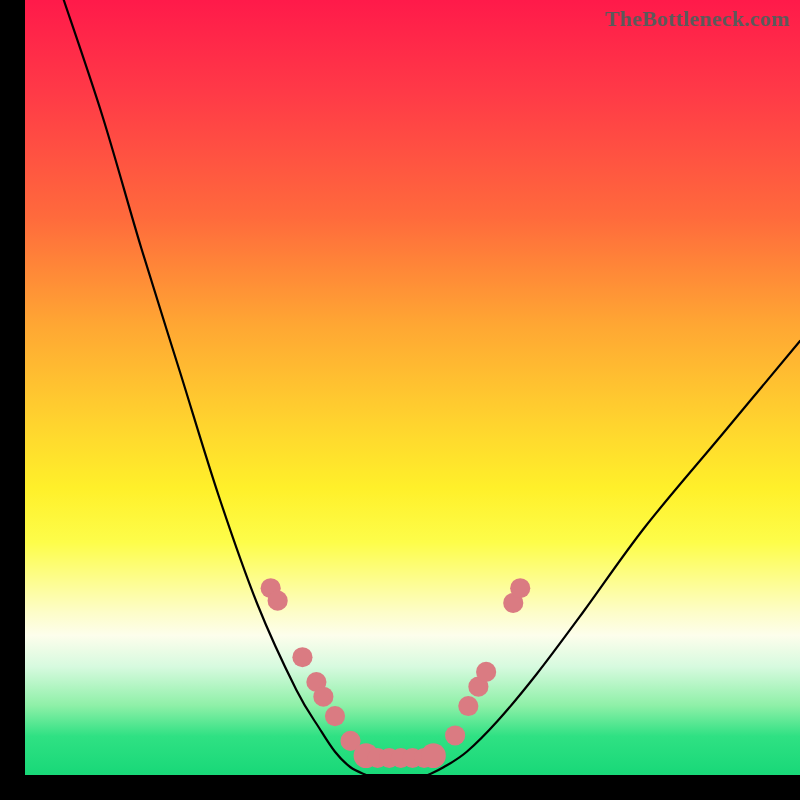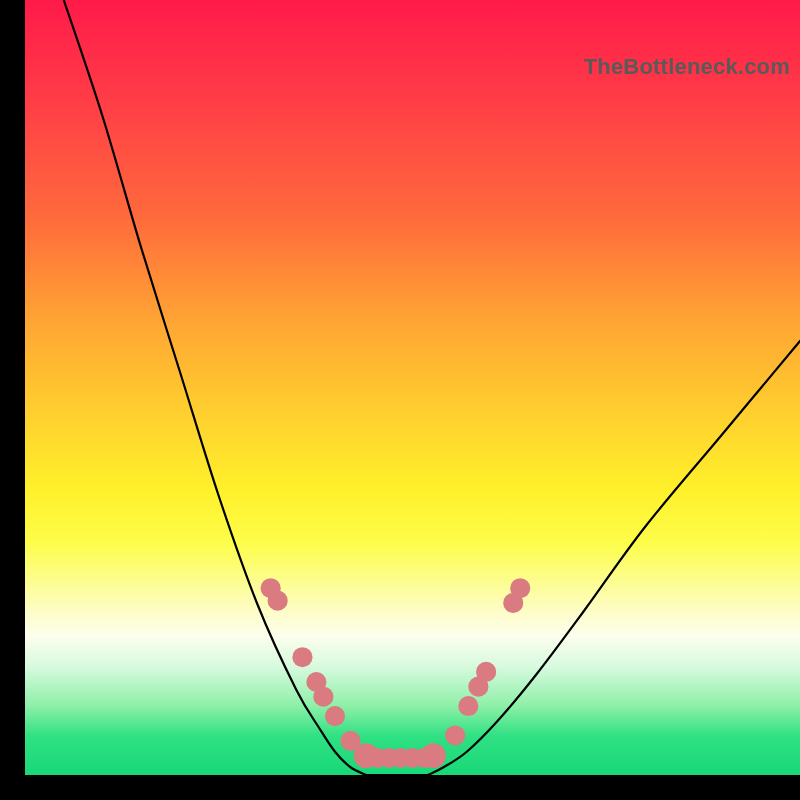--- a/index.html
+++ b/index.html
@@ -30,26 +30,25 @@
       #d7fadf 86%,
       #8ff0a8 91%,
       #2fe183 95%,
       #18d878 100%
     );
   }
   .watermark {
     position: absolute;
     top: 6px;
     right: 10px;
-    font-family: Liberation Sans, sans-serif;
+    font-family: Liberation Serif, serif;
     font-size: 22px;
     font-weight: 600;
     color: #5a5a5a;
     letter-spacing: 0.2px;
-    margin-top: 48px;
   }
   svg.curves {
     position: absolute;
     left: 0; top: 0;
     width: 775px; height: 775px;
   }
   .curve {
     fill: none;
     stroke: #000;
     stroke-width: 2.2;

